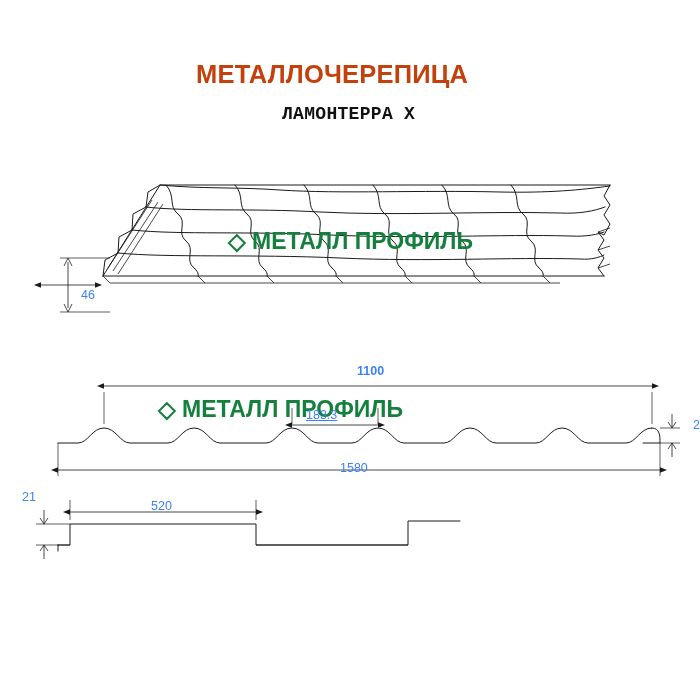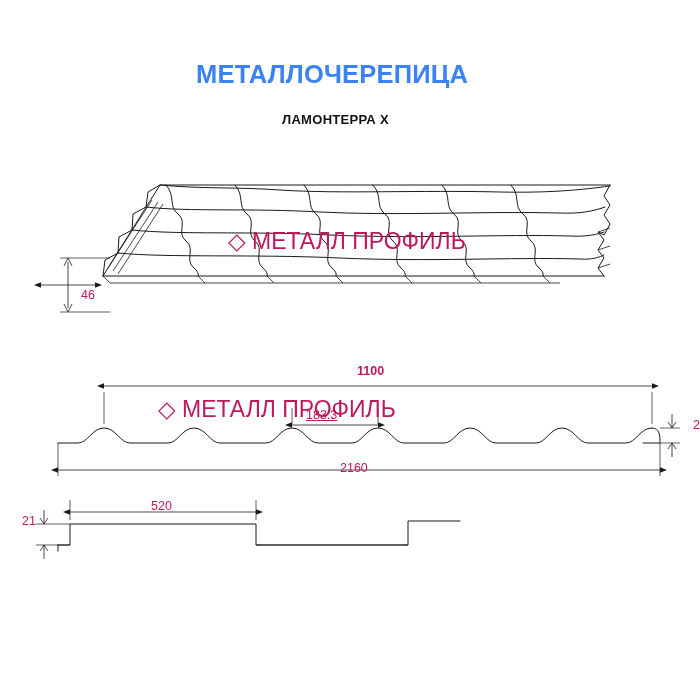--- a/index.html
+++ b/index.html
@@ -22,43 +22,44 @@
     width: 700px;
     height: 700px;
   }
   .title-main {
     position: absolute;
     left: 196px;
     top: 60px;
     font-size: 25.5px;
     font-weight: bold;
     letter-spacing: 0.2px;
-    color: #3b82f6;
+    color: #c2410c;
     white-space: nowrap;
   }
   .title-sub {
     position: absolute;
     left: 282px;
-    top: 112px;
-    font-size: 13px;
+    top: 104px;
+    font-size: 18px;
     font-weight: bold;
     color: #111111;
     letter-spacing: 0.3px;
     white-space: nowrap;
+    font-family: Liberation Mono, monospace;
   }
   .dim {
     position: absolute;
     font-size: 12.5px;
-    color: #be185d;
+    color: #3b82f6;
     white-space: nowrap;
   }
   .wm {
     position: absolute;
-    color: #be185d;
-    font-weight: normal;
+    color: #15803d;
+    font-weight: bold;
     white-space: nowrap;
     pointer-events: none;
   }
 </style>
 </head>
 <body>
 
 <svg id="sheet" viewBox="0 0 700 700">
   <defs>
     <style>
@@ -198,15 +199,15 @@
   <span>◇ </span><span>МЕТАЛЛ ПРОФИЛЬ</span>
 </div>
 
 <div class="title-main">МЕТАЛЛОЧЕРЕПИЦА</div>
 <div class="title-sub">ЛАМОНТЕРРА X</div>
 
 <div class="dim" style="left:81px;  top:288px;">46</div>
 <div class="dim" style="left:357px; top:364px;font-weight:bold;">1100</div>
 <div class="dim" style="left:306px; top:408px;text-decoration:underline;">183.3</div>
 <div class="dim" style="left:681px; top:418px;margin-left:12px;">25</div>
-<div class="dim" style="left:340px; top:461px;">2160</div>
+<div class="dim" style="left:340px; top:461px;">1580</div>
 <div class="dim" style="left:151px; top:499px;">520</div>
-<div class="dim" style="left:22px;  top:514px;text-align:center;">21</div>
+<div class="dim" style="left:22px;  top:490px;text-align:center;">21</div>
 
 </body></html>

